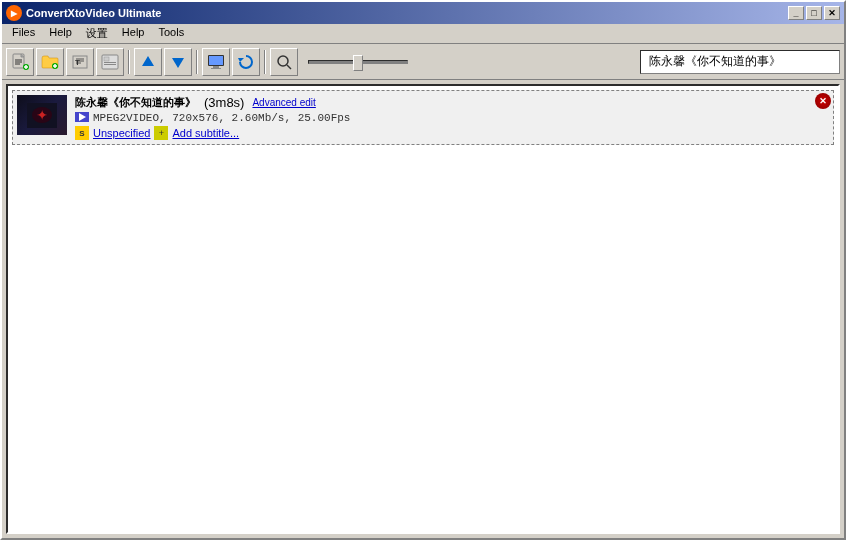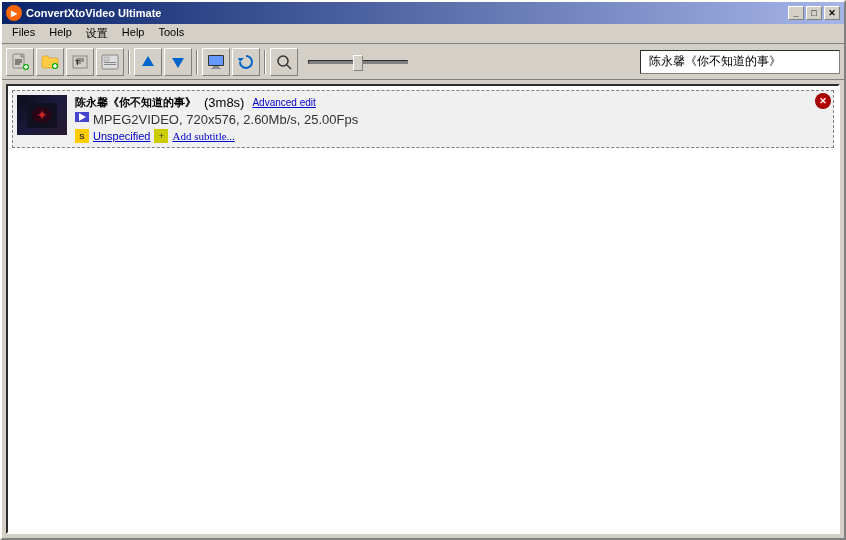--- a/index.html
+++ b/index.html
@@ -238,22 +238,23 @@
     .file-advanced-edit {
       color: #0000cc;
       text-decoration: underline;
       cursor: pointer;
       font-size: 10px;
     }
 
     .file-video-info {
       display: flex;
       gap: 4px;
-      font-size: 13px;
+      font-size: 11px;
       color: #333;
+      font-family: Liberation Mono, monospace;
     }
     .video-icon {
       width: 14px;
       height: 10px;
       background: #4444cc;
       display: inline-flex;
       align-items: center;
       justify-content: center;
     }
     .video-icon-inner {
@@ -293,21 +294,20 @@
       display: inline-flex;
       align-items: center;
       justify-content: center;
       font-size: 9px;
       color: #333;
     }
     .add-subtitle-link {
       color: #0000cc;
       text-decoration: underline;
       cursor: pointer;
-      font-family: Liberation Serif, serif;
     }
 
     .close-btn {
       position: absolute;
       top: 2px;
       right: 2px;
       width: 16px;
       height: 16px;
       background: radial-gradient(circle, #cc0000, #880000);
       border-radius: 50%;

